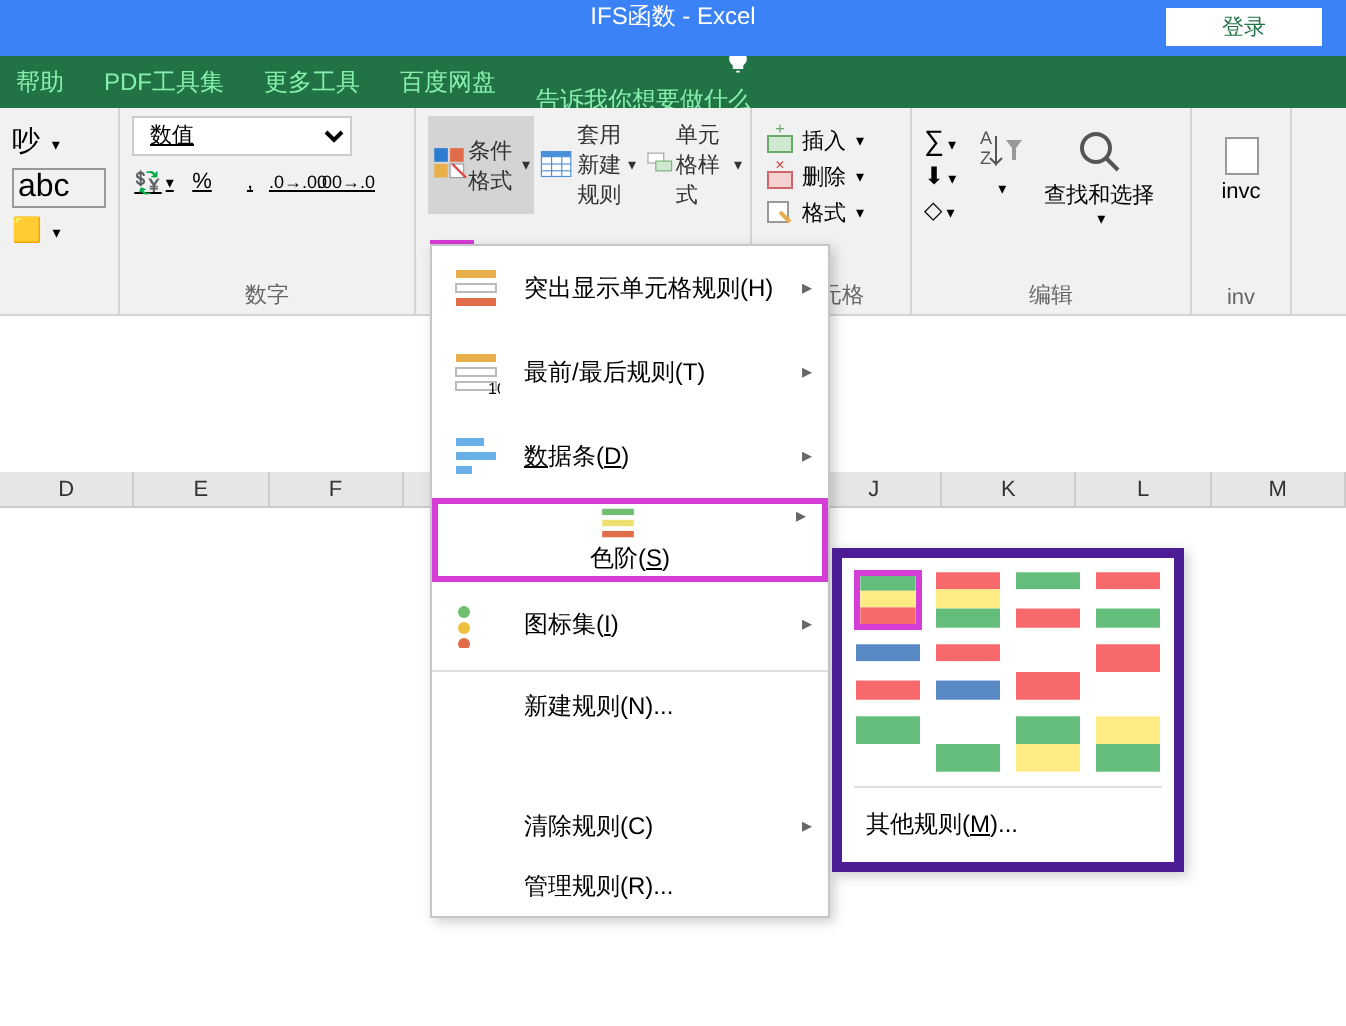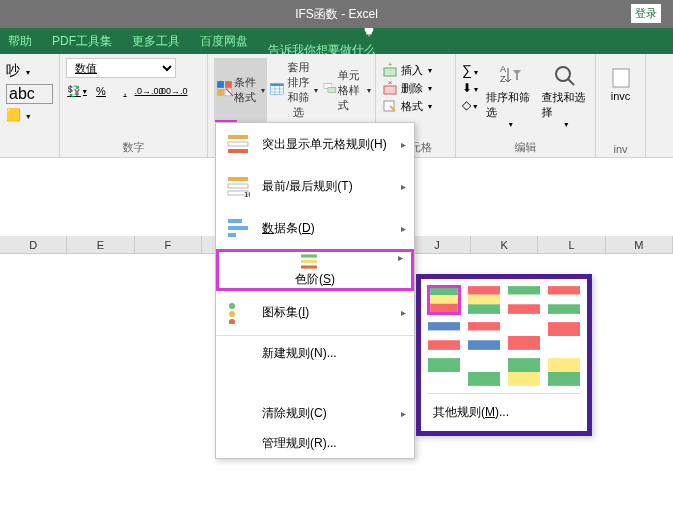--- a/index.html
+++ b/index.html
@@ -1,20 +1,20 @@
 <!DOCTYPE html>
 <html><head>
 <meta charset="utf-8">
 <style>
 * { margin: 0; padding: 0; box-sizing: border-box; font-family: "Microsoft YaHei", sans-serif; }
 body { width: 673px; height: 513px; background: #fff; position: relative; overflow: hidden; }
 
-.title-bar { background: #737373; height: 28px; display: flex; align-items: center; justify-content: center; position: relative; }
+.title-bar { background: #3b82f6; height: 28px; display: flex; justify-content: center; position: relative; }
 .title-text { color: #fff; font-size: 12px; }
-.login-btn { position: absolute; right: 12px; top: 4px; background: #fff; color: #217346; font-size: 11px; padding: 2px 4px; border: none; cursor: pointer; }
+.login-btn { position: absolute; right: 12px; top: 4px; background: #fff; color: #217346; font-size: 11px; padding: 2px 28px; border: none; cursor: pointer; }
 
 .menu-bar { background: #217346; height: 26px; display: flex; align-items: center; padding: 0 8px; gap: 20px; }
 .menu-item { color: #86efac; font-size: 12px; cursor: pointer; }
 .tell-me { display: flex; align-items: flex-end; gap: 4px; flex-direction: column; }
 .bulb { width: 14px; height: 14px; fill: #fff; }
 
 .ribbon { background: #f1f1f1; border-bottom: 1px solid #d4d4d4; height: 104px; display: flex; position: relative; }
 .ribbon-group { border-right: 1px solid #d4d4d4; padding: 4px 6px; display: flex; flex-direction: column; position: relative; }
 .group-label { position: absolute; bottom: 2px; left: 50%; transform: translateX(-50%); font-size: 11px; color: #666; }
 
@@ -137,21 +137,21 @@
       <div class="style-btn">
         <svg class="ribbon-btn-icon" viewBox="0 0 32 32">
           <rect x="3" y="5" width="26" height="22" fill="#fff" stroke="#4a90d9"></rect>
           <rect x="3" y="5" width="26" height="5" fill="#4a90d9"></rect>
           <line x1="12" y1="5" x2="12" y2="27" stroke="#4a90d9"></line>
             <line x1="21" y1="5" x2="21" y2="27" stroke="#4a90d9"></line>
           <line x1="3" y1="16" x2="29" y2="16" stroke="#4a90d9"></line>
             <line x1="3" y1="22" x2="29" y2="22" stroke="#4a90d9"></line>
         </svg>
         <span style="white-space:pre-line;text-align:center;">套用
-排序和筛选</span>
+新建规则</span>
         <span class="drop-arrow">▾</span>
       </div>
       <div class="style-btn">
         <svg class="ribbon-btn-icon" viewBox="0 0 32 32">
           <rect x="4" y="5" width="16" height="10" fill="#fff" stroke="#999"></rect>
           <rect x="12" y="13" width="16" height="10" fill="#cfe8cf" stroke="#6a6"></rect>
         </svg>
         <span>单元格样式</span>
         <span class="drop-arrow">▾</span>
       </div>
@@ -195,21 +195,20 @@
         <span style="font-size:12px;">⬇<span class="drop-arrow">▾</span></span>
         <span style="font-size:12px;">◇<span class="drop-arrow">▾</span></span>
       </div>
       <div class="edit-btn">
         <svg width="28" height="28" viewBox="0 0 28 28">
           <text x="4" y="10" font-size="9" fill="#555">A</text>
             <text x="4" y="20" font-size="9" fill="#555">Z</text>
           <path d="M12 6v14l3-3m-3 3l-3-3" stroke="#555" fill="none"></path>
             <path d="M17 8h8l-3 4v6h-2v-6z" fill="#999"></path>
         </svg>
-        <span>排序和筛选</span>
           <span class="drop-arrow">▾</span>
       </div>
       <div class="edit-btn">
         <svg width="28" height="28" viewBox="0 0 28 28">
           <circle cx="12" cy="12" r="7" fill="none" stroke="#555" stroke-width="2"></circle>
             <path d="M17 17l6 6" stroke="#555" stroke-width="2"></path>
         </svg>
         <span>查找和选择</span>
           <span class="drop-arrow">▾</span>
       </div>

